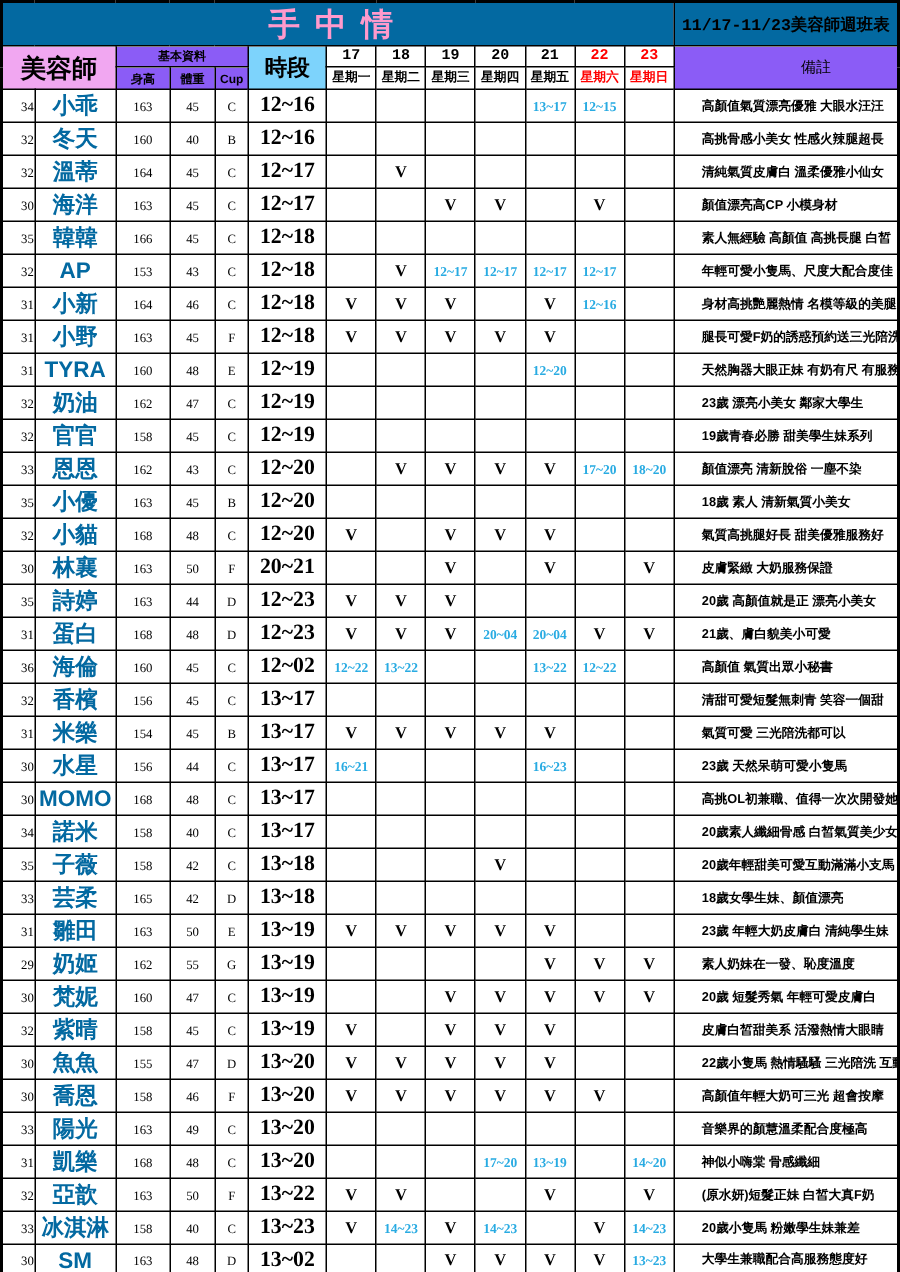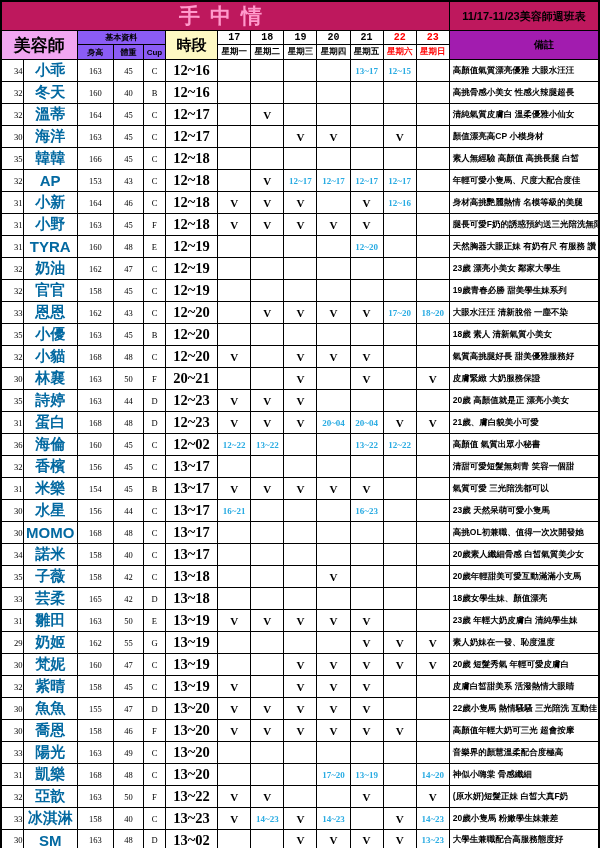--- a/index.html
+++ b/index.html
@@ -1,41 +1,41 @@
 <!DOCTYPE html>
 <html><head>
 <meta charset="utf-8">
 <style>
   html,body{margin:0;padding:0;background:#fff;}
   body{width:600px;height:848px;font-family:"Liberation Sans","DejaVu Sans",sans-serif;}
   table{border-collapse:collapse;table-layout:fixed;width:600px;}
   td{border:1px solid #000;padding:0;overflow:hidden;white-space:nowrap;text-align:center;vertical-align:middle;}
   .outer{border:2px solid #000;}
   
-  .t-title{height:26px;background:#be185d;}
+  .t-title{height:26px;background:#0369a1;}
   .t-title .txt{font-size:21px;font-weight:bold;color:#FF9ACC;letter-spacing:10px;font-family:"Liberation Sans","DejaVu Sans",sans-serif;}
-  .t-sub{font-size:11px;font-weight:bold;color:#000;font-family:Liberation Sans, sans-serif;}
+  .t-sub{font-size:11px;font-weight:bold;color:#000;font-family:Liberation Mono, monospace;}
   
   .h-artist{background:#F1A7F1;font-size:17px;font-weight:bold;margin-left:44px;}
   .h-basic{background:#8b5cf6;font-size:8px;font-weight:bold;height:13px;}
-  .h-slot{background:#fef9c3;font-size:15px;font-weight:bold;}
-  .h-remark{background:#a21caf;font-size:10px;font-weight:bold;padding-left:40px;}
+  .h-slot{background:#7dd3fc;font-size:15px;font-weight:bold;}
+  .h-remark{background:#8b5cf6;font-size:10px;font-weight:normal;padding-left:40px;}
   .h-daynum{font-size:10px;font-weight:bold;font-family:Liberation Mono, monospace;height:13px;}
   .h-dayname{font-size:8.5px;font-weight:bold;height:14px;}
   .wkend{color:#FF0000;}
   
   tr.brow{height:22px;}
   .c-id{font-size:8.5px;font-family:"Liberation Serif","DejaVu Serif",serif;text-align:right;}
   .c-name{font-size:15px;font-weight:bold;color:#0369a1;}
   .c-num{font-size:8.5px;font-family:"Liberation Serif","DejaVu Serif",serif;}
   .c-cup{font-size:8.5px;font-family:"Liberation Serif","DejaVu Serif",serif;}
   .c-slot{font-size:14.5px;font-weight:bold;font-family:"Liberation Serif","DejaVu Serif",serif;}
   .c-day{font-size:11px;font-weight:bold;font-family:"Liberation Serif","DejaVu Serif",serif;color:#000;}
   .c-day.time{font-size:9px;color:#29ABE2;}
-  .c-remark{font-size:8.5px;font-weight:bold;text-align:left;padding-left:3px;margin-left:18px;}
+  .c-remark{font-size:8.5px;font-weight:bold;text-align:left;padding-left:18px;margin-left:18px;}
 </style>
 </head>
 <body>
 
 <table class="outer">
   <colgroup>
     <col style="width:22px">
       <col style="width:54px">
       <col style="width:36px">
       <col style="width:30px">
@@ -267,21 +267,21 @@
         <td class="c-num">43</td>
         <td class="c-cup">C</td>
         <td class="c-slot">12~20</td>
         <td class="c-day"></td>
         <td class="c-day">V</td>
         <td class="c-day">V</td>
         <td class="c-day">V</td>
         <td class="c-day">V</td>
         <td class="c-day time">17~20</td>
         <td class="c-day time">18~20</td>
-        <td class="c-remark">大眼水汪汪 清新脫俗 一塵不染</td>
+        <td class="c-remark">顏值漂亮 清新脫俗 一塵不染</td>
       </tr>
       <tr class="brow">
         <td class="c-id">35</td>
         <td class="c-name">小優</td>
         <td class="c-num">163</td>
         <td class="c-num">45</td>
         <td class="c-cup">B</td>
         <td class="c-slot">12~20</td>
         <td class="c-day"></td>
         <td class="c-day"></td>

